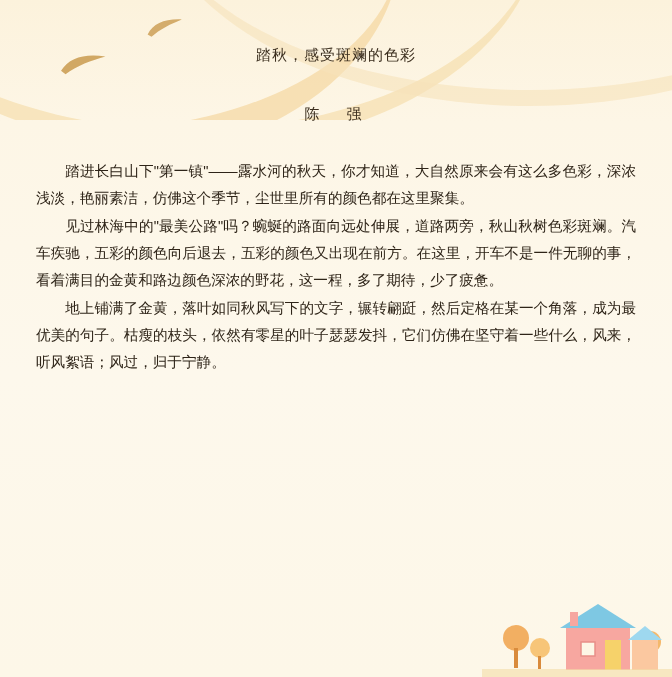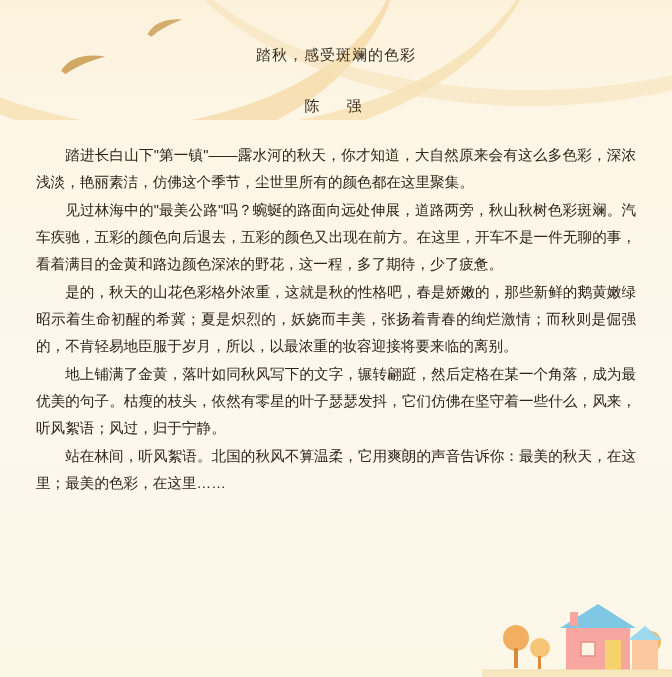--- a/index.html
+++ b/index.html
@@ -80,21 +80,21 @@
     margin: 0;
     padding-top: 46px;
     text-align: center;
     font-size: 15px;
     font-weight: normal;
     color: #3b2e1e;
     letter-spacing: 1px;
     font-family: "Liberation Sans", sans-serif;
   }
   .doc-author {
-    margin: 0;
+    margin: 8px;
     padding-top: 32px;
     text-align: center;
     font-size: 15px;
     color: #3b2e1e;
     letter-spacing: 6px;
   }
   .body-text {
     margin: 0;
     padding: 26px 36px 0 36px;
   }
@@ -130,23 +130,21 @@
       </svg>
     </div>
   </div>
 
   <div class="content">
     <h1 class="doc-title">踏秋，感受斑斓的色彩</h1>
     <div class="doc-author">陈　强</div>
     <div class="body-text">
       <p class="para">踏进长白山下"第一镇"——露水河的秋天，你才知道，大自然原来会有这么多色彩，深浓浅淡，艳丽素洁，仿佛这个季节，尘世里所有的颜色都在这里聚集。</p>
       <p class="para">见过林海中的"最美公路"吗？蜿蜒的路面向远处伸展，道路两旁，秋山秋树色彩斑斓。汽车疾驰，五彩的颜色向后退去，五彩的颜色又出现在前方。在这里，开车不是一件无聊的事，看着满目的金黄和路边颜色深浓的野花，这一程，多了期待，少了疲惫。</p>
-      <p class="para">是的，秋天的山花色彩格外浓重，这就是秋的性格吧，春是娇嫩的，那些新鲜的鹅黄嫩绿昭示着生命初醒的希冀；夏是炽烈的，妖娆而丰美，张扬着青春的绚烂激情；而秋则是倔强的，不肯轻易地臣服于岁月，所以，以最浓重的妆容迎接将要来临的离别。</p>
       <p class="para">地上铺满了金黄，落叶如同秋风写下的文字，辗转翩跹，然后定格在某一个角落，成为最优美的句子。枯瘦的枝头，依然有零星的叶子瑟瑟发抖，它们仿佛在坚守着一些什么，风来，听风絮语；风过，归于宁静。</p>
-      <p class="para">站在林间，听风絮语。北国的秋风不算温柔，它用爽朗的声音告诉你：最美的秋天，在这里；最美的色彩，在这里……</p>
     </div>
   </div>
 
   <div class="house-deco">
     <svg width="190" height="95" viewBox="0 0 190 95">
 
       <g>
         <circle cx="34" cy="56" r="13" fill="#f0a24a" opacity="0.85"></circle>
         <rect x="32" y="66" width="4" height="20" fill="#d98b3c"></rect>
       </g>

